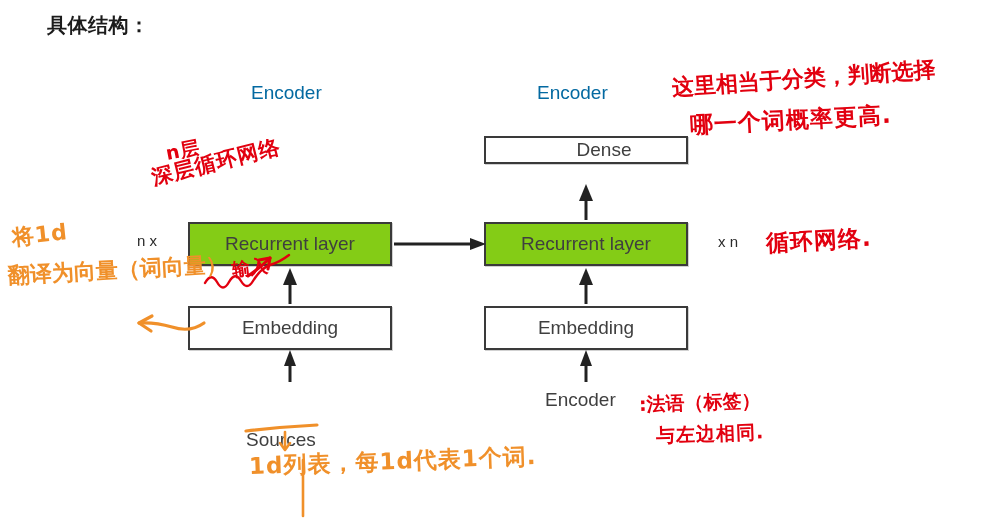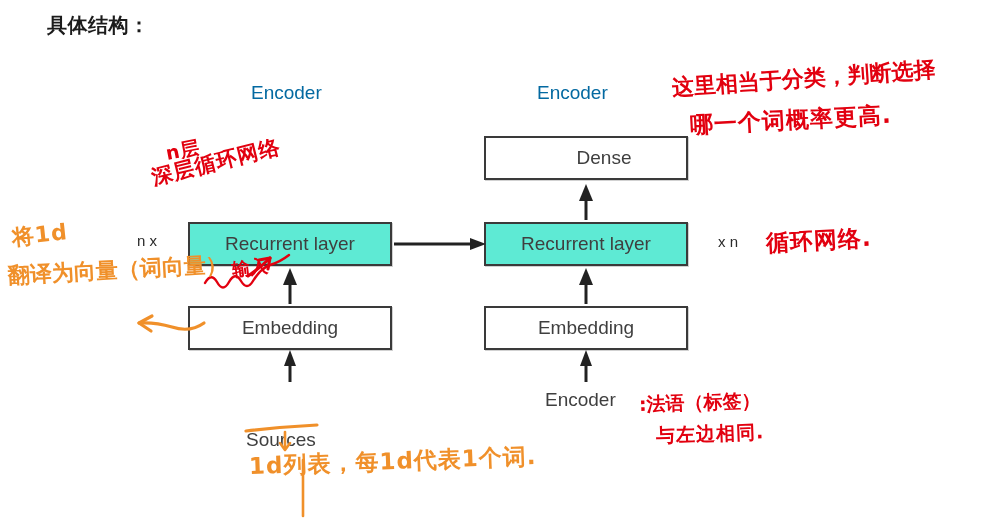--- a/index.html
+++ b/index.html
@@ -29,21 +29,21 @@
   }
 
   
   .nbox{
     position:absolute;box-sizing:border-box;
     border:2.5px solid #3a3a3a;background:#ffffff;
     display:flex;align-items:center;justify-content:center;
     font-size:19px;color:#3f3f3f;
     box-shadow:1px 1px 0 rgba(0,0,0,.18);
   }
-  .nbox.blue{background:#5eead4;border-color:#3a3a3a;}
+  .nbox.blue{background:#84cc16;border-color:#3a3a3a;}
 
   
   .layer{position:absolute;left:0;top:0;width:999px;height:526px;pointer-events:none;}
   .ink-red{fill:none;stroke:#e2000f;stroke-width:3.1;stroke-linecap:round;stroke-linejoin:round;}
   .ink-red-thin{fill:none;stroke:#e2000f;stroke-width:2.4;stroke-linecap:round;stroke-linejoin:round;}
   .ink-orange{fill:none;stroke:#f0902a;stroke-width:3.2;stroke-linecap:round;stroke-linejoin:round;}
   .ink-orange-thin{fill:none;stroke:#f0902a;stroke-width:2.6;stroke-linecap:round;stroke-linejoin:round;}
   .arrow-k{fill:none;stroke:#222;stroke-width:3;}
   .arrow-k-head{fill:#222;}
 
@@ -73,21 +73,21 @@
   </div>
 
   <div class="nbox" style="left:188px;top:306px;width:204px;height:44px;">
     <span>Embedding</span>
   </div>
 
   <div class="io-label" style="left:246px;top:389px;margin-top:40px;">Sources</div>
 
   <div class="mult-label" style="left:718px;top:233px;">x n</div>
 
-  <div class="nbox" style="left:484px;top:136px;width:204px;height:44px;padding-left:36px;">
+  <div class="nbox" style="left:484px;top:136px;width:204px;height:28px;padding-left:36px;">
     <span>Dense</span>
   </div>
 
   <div class="nbox blue" style="left:484px;top:222px;width:204px;height:44px;">
     <span>Recurrent layer</span>
   </div>
 
   <div class="nbox" style="left:484px;top:306px;width:204px;height:44px;">
     <span>Embedding</span>
   </div>

